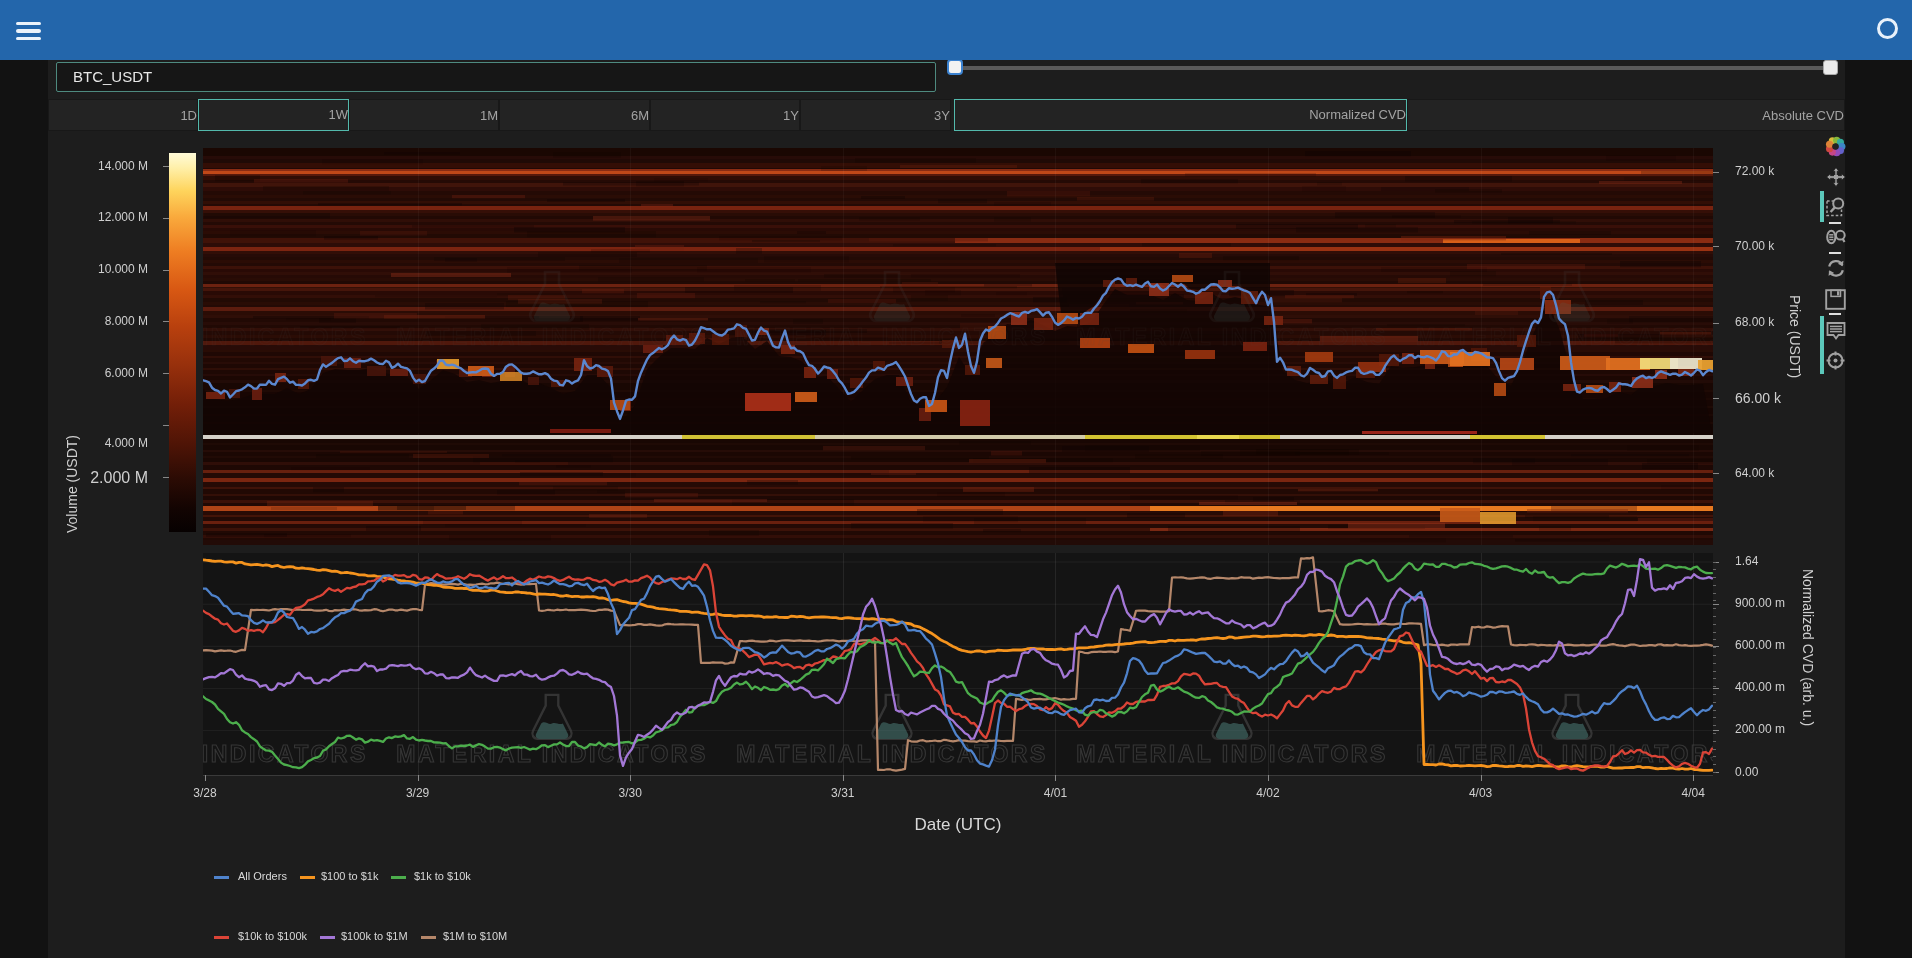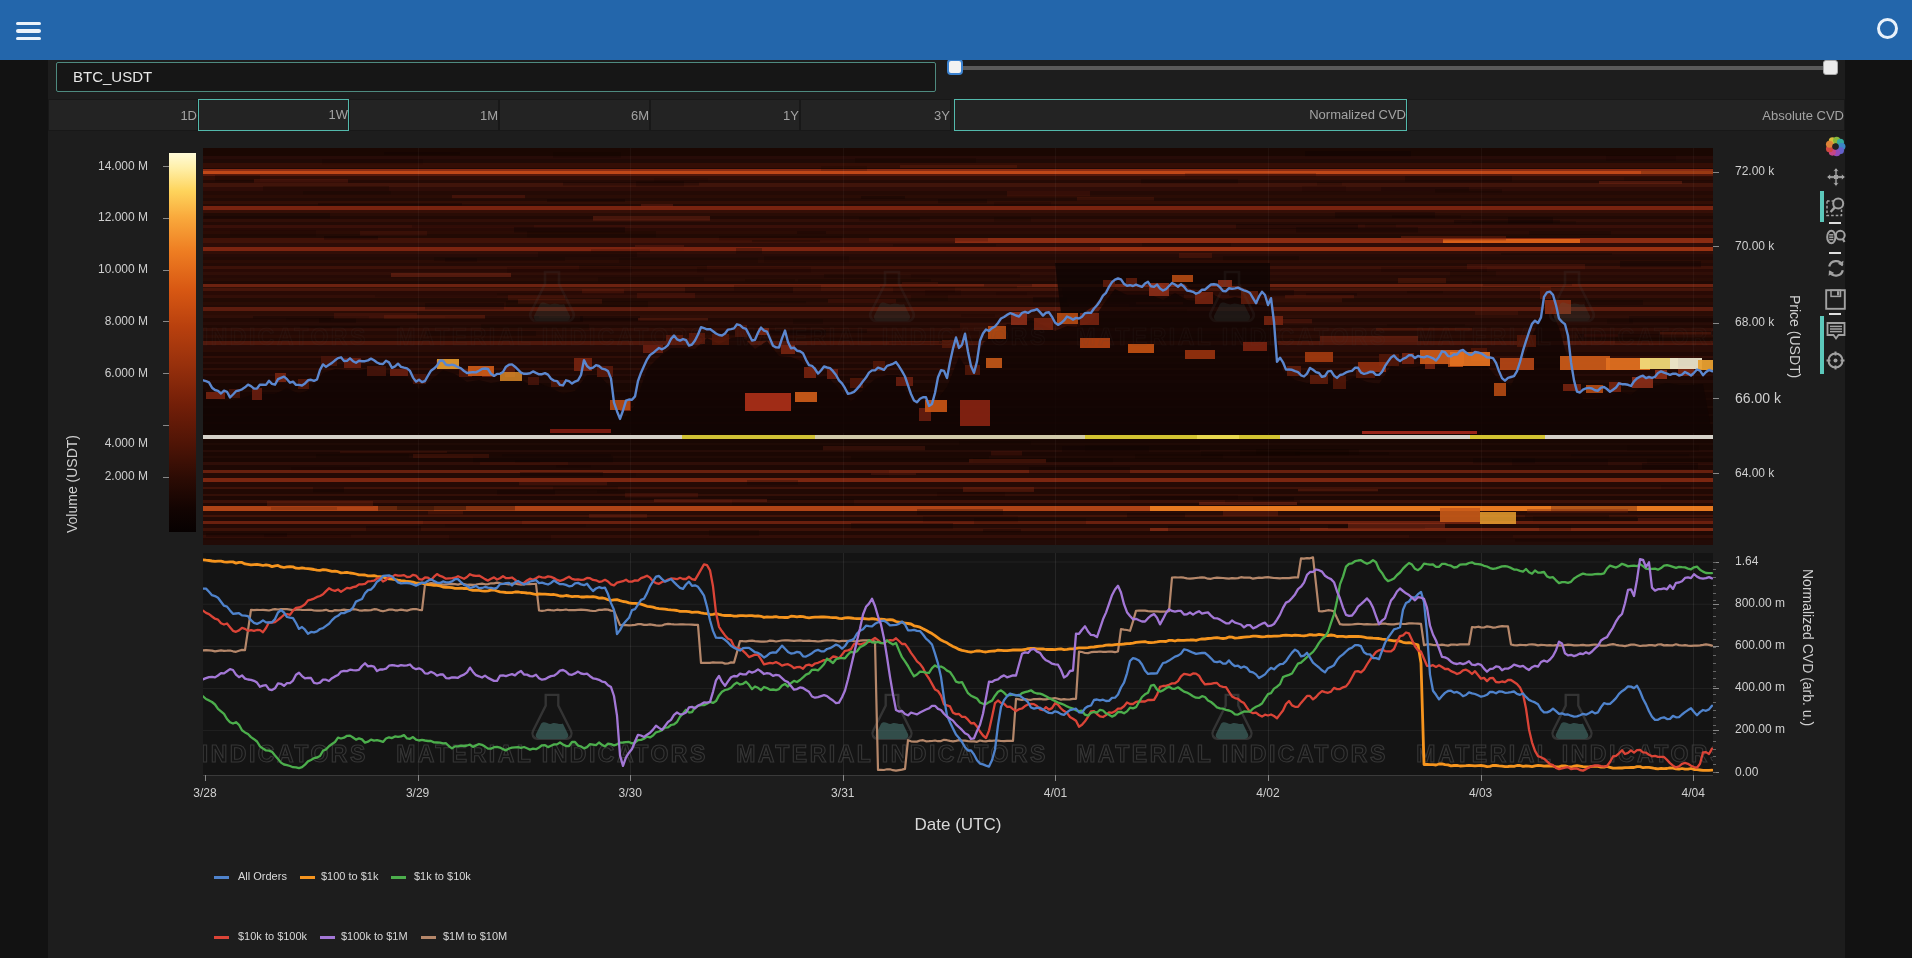--- a/index.html
+++ b/index.html
@@ -573,37 +573,37 @@
 <div style="position:absolute;right:1764px;top:210.3px;font-size:12px;color:#cfcfcf;white-space:nowrap;">12.000 M</div>
 <div style="position:absolute;left:163px;top:218px;width:6px;height:1px;background:#888"></div>
 <div style="position:absolute;right:1764px;top:262.1px;font-size:12px;color:#cfcfcf;white-space:nowrap;margin-left:24px;">10.000 M</div>
 <div style="position:absolute;left:163px;top:270px;width:6px;height:1px;background:#888"></div>
 <div style="position:absolute;right:1764px;top:313.9px;font-size:12px;color:#cfcfcf;white-space:nowrap;">8.000 M</div>
 <div style="position:absolute;left:163px;top:321px;width:6px;height:1px;background:#888"></div>
 <div style="position:absolute;right:1764px;top:365.7px;font-size:12px;color:#cfcfcf;white-space:nowrap;">6.000 M</div>
 <div style="position:absolute;left:163px;top:373px;width:6px;height:1px;background:#888"></div>
 <div style="position:absolute;right:1764px;top:417.5px;font-size:12px;color:#cfcfcf;white-space:nowrap;margin-top:18px;">4.000 M</div>
 <div style="position:absolute;left:163px;top:425px;width:6px;height:1px;background:#888"></div>
-<div style="position:absolute;right:1764px;top:469.3px;font-size:12px;color:#cfcfcf;white-space:nowrap;">2.000 M</div>
+<div style="position:absolute;right:1764px;top:469.3px;font-size:16px;color:#cfcfcf;white-space:nowrap;">2.000 M</div>
 <div style="position:absolute;left:163px;top:477px;width:6px;height:1px;background:#888"></div>
 <div style="position:absolute;left:64px;top:533px;transform:rotate(-90deg);transform-origin:left top;font-size:14px;color:#cfcfcf;white-space:nowrap">Volume (USDT)</div>
 <div style="position:absolute;left:1735px;top:164.0px;font-size:12px;color:#cfcfcf;white-space:nowrap;">72.00 k</div>
 <div style="position:absolute;left:1713px;top:172px;width:6px;height:1px;background:#888"></div>
 <div style="position:absolute;left:1735px;top:238.8px;font-size:12px;color:#cfcfcf;white-space:nowrap;">70.00 k</div>
 <div style="position:absolute;left:1713px;top:246px;width:6px;height:1px;background:#888"></div>
 <div style="position:absolute;left:1735px;top:315.1px;font-size:12px;color:#cfcfcf;white-space:nowrap;">68.00 k</div>
 <div style="position:absolute;left:1713px;top:323px;width:6px;height:1px;background:#888"></div>
 <div style="position:absolute;left:1735px;top:390.0px;font-size:14px;color:#cfcfcf;white-space:nowrap;">66.00 k</div>
 <div style="position:absolute;left:1713px;top:398px;width:6px;height:1px;background:#888"></div>
 <div style="position:absolute;left:1735px;top:465.5px;font-size:12px;color:#cfcfcf;white-space:nowrap;">64.00 k</div>
 <div style="position:absolute;left:1713px;top:473px;width:6px;height:1px;background:#888"></div>
 <div style="position:absolute;left:1803px;top:295px;transform:rotate(90deg);transform-origin:left top;font-size:14px;color:#cfcfcf;white-space:nowrap">Price (USDT)</div>
 <div style="position:absolute;left:1735px;top:554.0px;font-size:12px;color:#cfcfcf;white-space:nowrap;">1.64</div>
 <div style="position:absolute;left:1713px;top:562px;width:6px;height:1px;background:#888"></div>
-<div style="position:absolute;left:1735px;top:596.2px;font-size:12px;color:#cfcfcf;white-space:nowrap;">800.00 m</div>
+<div style="position:absolute;left:1735px;top:596.2px;font-size:12px;color:#cfcfcf;white-space:nowrap;">900.00 m</div>
 <div style="position:absolute;left:1713px;top:604px;width:6px;height:1px;background:#888"></div>
 <div style="position:absolute;left:1735px;top:638.3px;font-size:12px;color:#cfcfcf;white-space:nowrap;">600.00 m</div>
 <div style="position:absolute;left:1713px;top:646px;width:6px;height:1px;background:#888"></div>
 <div style="position:absolute;left:1735px;top:680.4px;font-size:12px;color:#cfcfcf;white-space:nowrap;">400.00 m</div>
 <div style="position:absolute;left:1713px;top:688px;width:6px;height:1px;background:#888"></div>
 <div style="position:absolute;left:1735px;top:722.4px;font-size:12px;color:#cfcfcf;white-space:nowrap;">200.00 m</div>
 <div style="position:absolute;left:1713px;top:730px;width:6px;height:1px;background:#888"></div>
 <div style="position:absolute;left:1735px;top:764.5px;font-size:12px;color:#cfcfcf;white-space:nowrap;">0.00</div>
 <div style="position:absolute;left:1713px;top:772px;width:6px;height:1px;background:#888"></div>
 <div style="position:absolute;left:1713px;top:562px;width:3px;height:1px;background:#666"></div>

